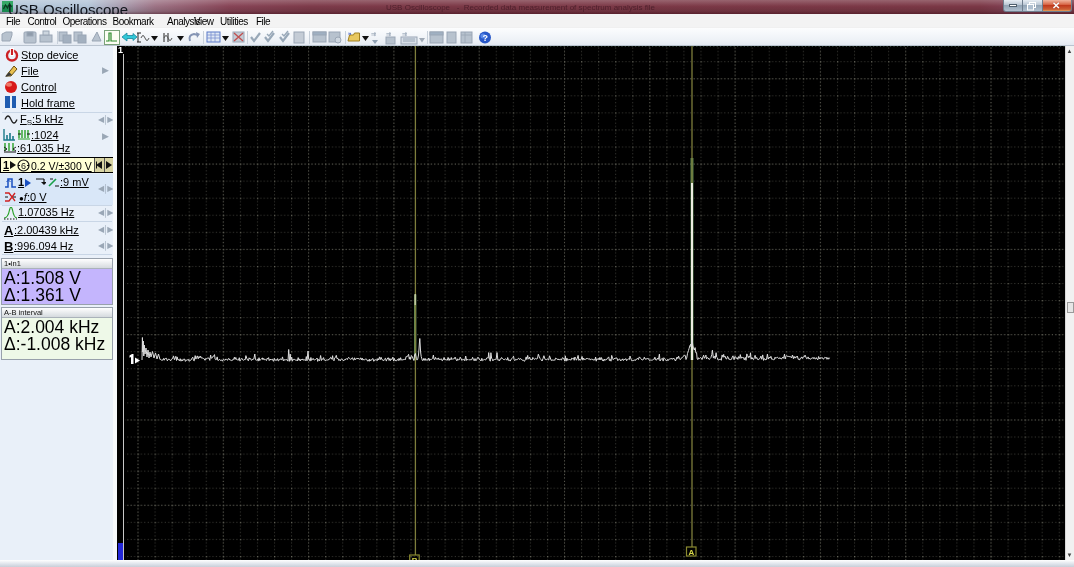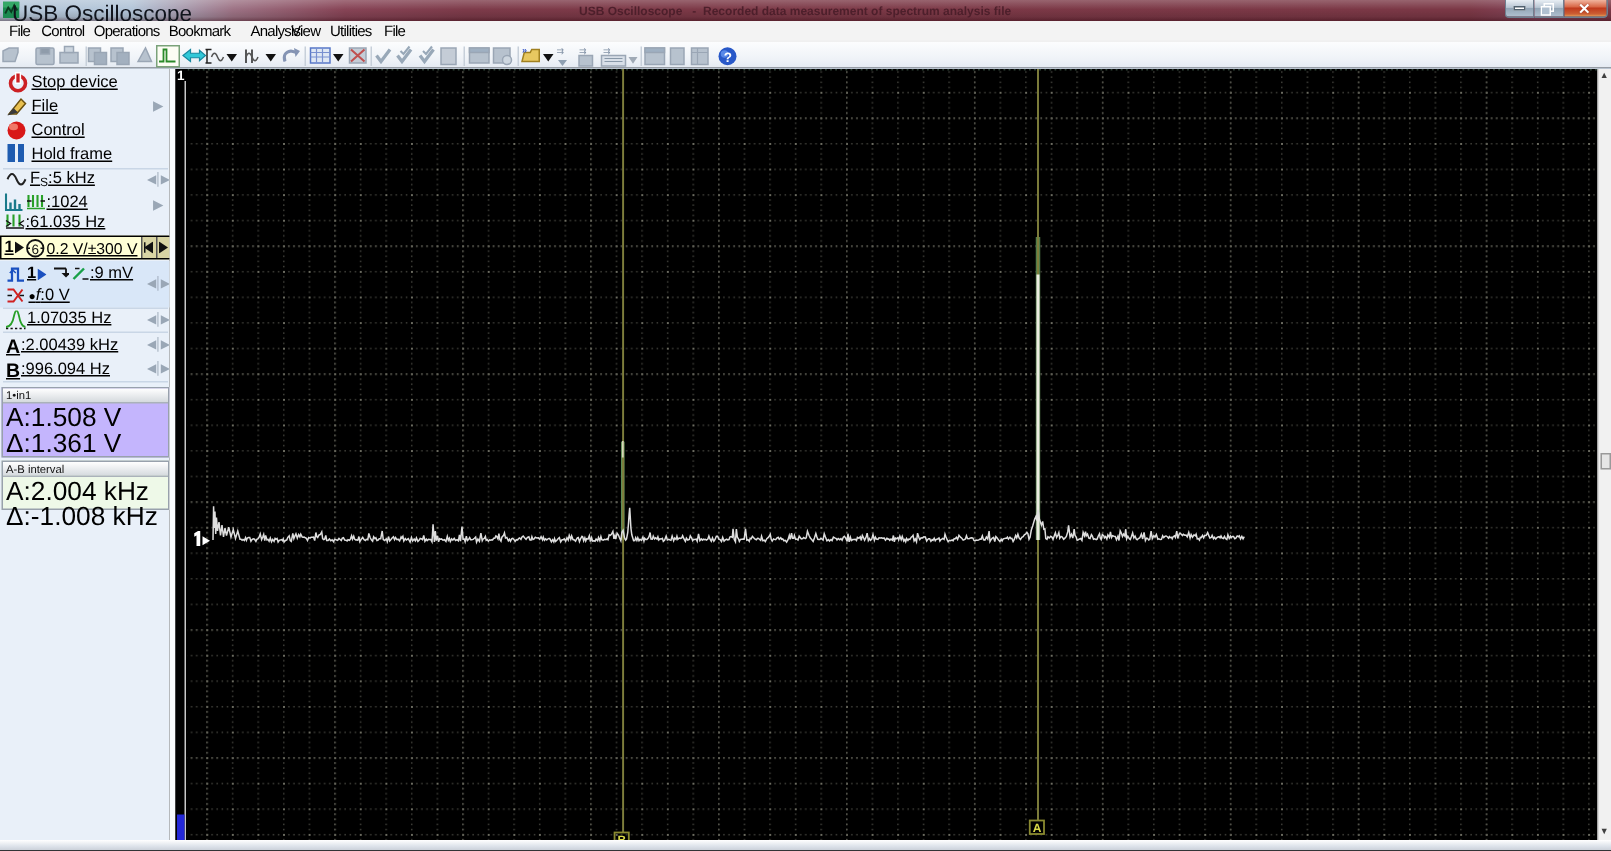--- a/index.html
+++ b/index.html
@@ -3,21 +3,21 @@
 <style>
 *{margin:0;padding:0;box-sizing:border-box;}
 html,body{width:1074px;height:567px;overflow:hidden;background:#000;}
 body{font-family:"Liberation Sans",sans-serif;position:relative;}
 .abs{position:absolute;}
 
 #title{left:0;top:0;width:1074px;height:14px;
  background:linear-gradient(to right,#b6c8da 0px,#b3c5d8 88px,#9d7385 155px,#874456 230px,#7d3b4a 310px,#7c3947 430px,#7b3846 980px,#83455a 1025px,#7b3846 1074px);}
 #title .vshade{left:0;top:0;width:1074px;height:14px;background:linear-gradient(to bottom,rgba(255,255,255,.22),rgba(255,255,255,0) 45%,rgba(0,0,0,.12) 80%,rgba(40,0,10,.42));}
 #ttext{left:8px;top:1px;font-size:15px;color:#10141c;letter-spacing:0px;}
-#twm{left:386px;top:2.5px;width:312px;font-size:8px;color:#4d1f2b;font-weight:bold;filter:blur(.5px);white-space:nowrap;overflow:hidden;}
+#twm{left:386px;top:2.5px;width:312px;font-size:8px;color:#4d1f2b;font-weight:normal;filter:blur(.5px);white-space:nowrap;overflow:hidden;}
 #appico{left:2px;top:1px;width:11px;height:11px;}
 
 .wbtn{top:0px;height:12px;border:1px solid #6f7e8e;border-top:none;}
 #bmin{left:1003px;width:20px;background:linear-gradient(to bottom,#e8eef4,#b9c6d3 45%,#93a5b6 50%,#b0c0cf);border-radius:0 0 0 3px;}
 #bmax{left:1023px;width:19px;background:linear-gradient(to bottom,#e8eef4,#b9c6d3 45%,#93a5b6 50%,#b0c0cf);border-left:none;border-right:none;}
 #bclose{left:1042px;width:30px;background:linear-gradient(to bottom,#f0b49e,#d96a4a 40%,#c03a1d 50%,#cc5f35 85%,#e8a258);border-radius:0 0 3px 0;}
 .glyph{position:absolute;color:#fff;font-weight:bold;}
 
 #menubar{left:0;top:14px;width:1074px;height:14px;background:#f3f3f3;border-bottom:1px solid #f0f0f0;}
 .mi{position:absolute;top:16px;font-size:10px;letter-spacing:-0.5px;color:#000;}
@@ -282,21 +282,21 @@
 <div class="stext" style="left:4px;top:239px;font-size:13px;font-weight:bold">B</div>
 <div class="stext" style="left:14px;top:240px">:996.094 Hz</div>
 <div class="arrpair" style="left:98px;top:241px">◀│▶</div>
 <div class="sep" style="top:254px"></div>
 
 <div class="panel" style="top:258px;height:47px">
 <div class="phead">1•in1</div>
 <div class="pval">A:1.508 V</div>
 <div class="pval" style="margin-top:-2px">Δ:1.361 V</div>
 </div>
-<div class="panel" style="top:307px;height:33px;background:#eef9e8">
+<div class="panel" style="top:307px;height:53px;background:#eef9e8">
 <div class="phead">A-B interval</div>
 <div class="pval">A:2.004 kHz</div>
 <div class="pval" style="margin-top:-2px">Δ:-1.008 kHz</div>
 </div>
 
 <div class="abs" id="gutterwhite"></div>
 <div class="abs" id="gutter"></div>
 <div class="abs" id="gut1">1</div>
 <div class="abs" id="gutline"></div>
 <div class="abs" id="gutblue"></div>

